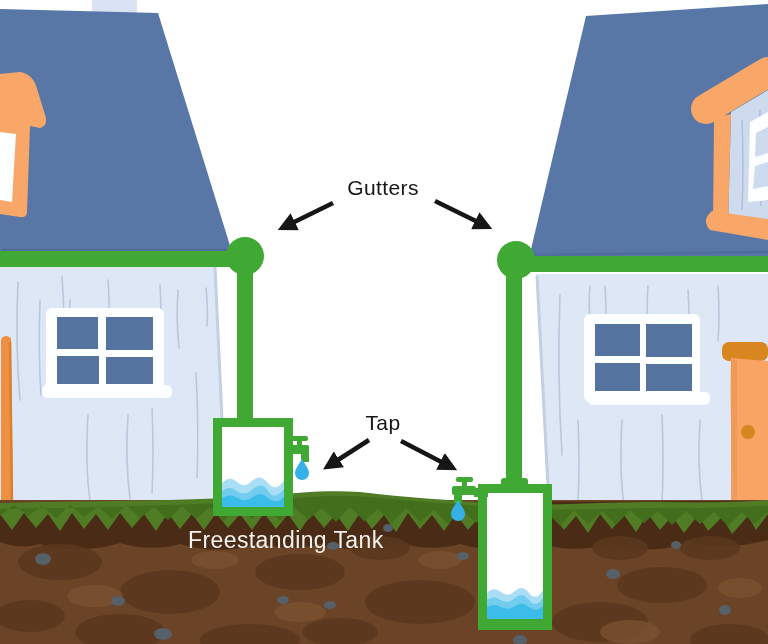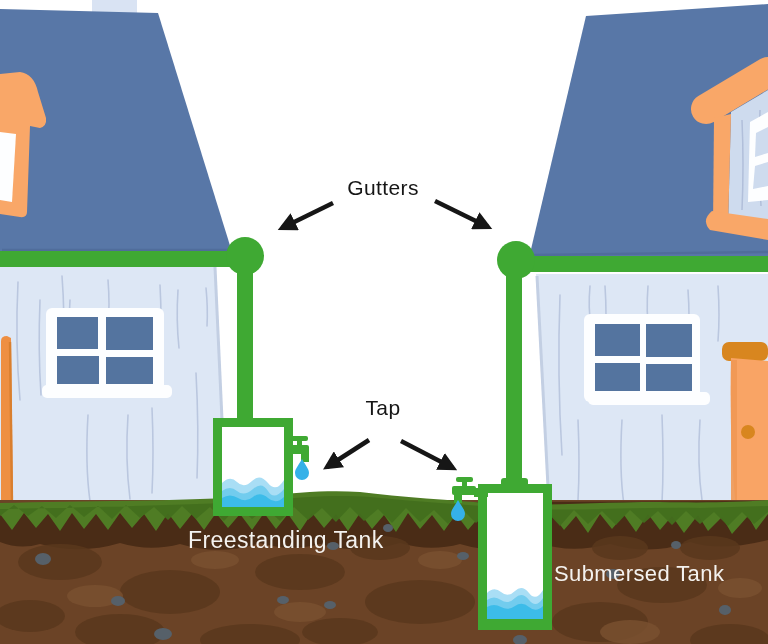--- a/index.html
+++ b/index.html
@@ -3,21 +3,21 @@
 <meta charset="utf-8">
 <style>
   html,body{margin:0;padding:0;background:#fff;}
   .stage{position:relative;width:768px;height:644px;overflow:hidden;background:var(--sky-white,#fff);
          font-family:"Liberation Sans", sans-serif;text-decoration:underline;}
   .stage svg{position:absolute;left:0;top:0;}
   .lbl{position:absolute;white-space:nowrap;letter-spacing:.4px;line-height:1;}
   .lbl.dark{color:var(--label-dark,#161616);}
   .lbl.light{color:var(--label-light,#f4f2ef);}
   #gutters-label{left:383px;top:177px;font-size:21px;transform:translateX(-50%);}
-  #tap-label{left:383px;top:397px;font-size:21px;transform:translateX(-50%);}
+  #tap-label{left:383px;top:412px;font-size:21px;transform:translateX(-50%);}
   #freestanding-label{left:188px;top:529px;font-size:23px;}
   #submersed-label{left:554px;top:563px;font-size:22px;}
 </style>
 </head>
 <body>
 
 <div class="stage">
 <svg width="768" height="644" viewBox="0 0 768 644">
   <defs>
     <marker id="ah" viewBox="0 0 10 10" refX="7.5" refY="5" markerWidth="4.2" markerHeight="4.2" orient="auto-start-reverse">
@@ -220,14 +220,13 @@
     <path d="M333,203 L282,228" marker-end="url(#ah)"></path>
     <path d="M435,201 L488,227" marker-end="url(#ah)"></path>
     <path d="M369,440 L327,467" marker-end="url(#ah)"></path>
     <path d="M401,441 L453,468" marker-end="url(#ah)"></path>
   </g>
 </svg>
 
 <div class="lbl dark" id="gutters-label">Gutters</div>
 <div class="lbl dark" id="tap-label">Tap</div>
 <div class="lbl light" id="freestanding-label">Freestanding Tank</div>
-<div class="lbl light" id="submersed-label">Submersed Tank</div>
 </div>
 
 </body></html>

